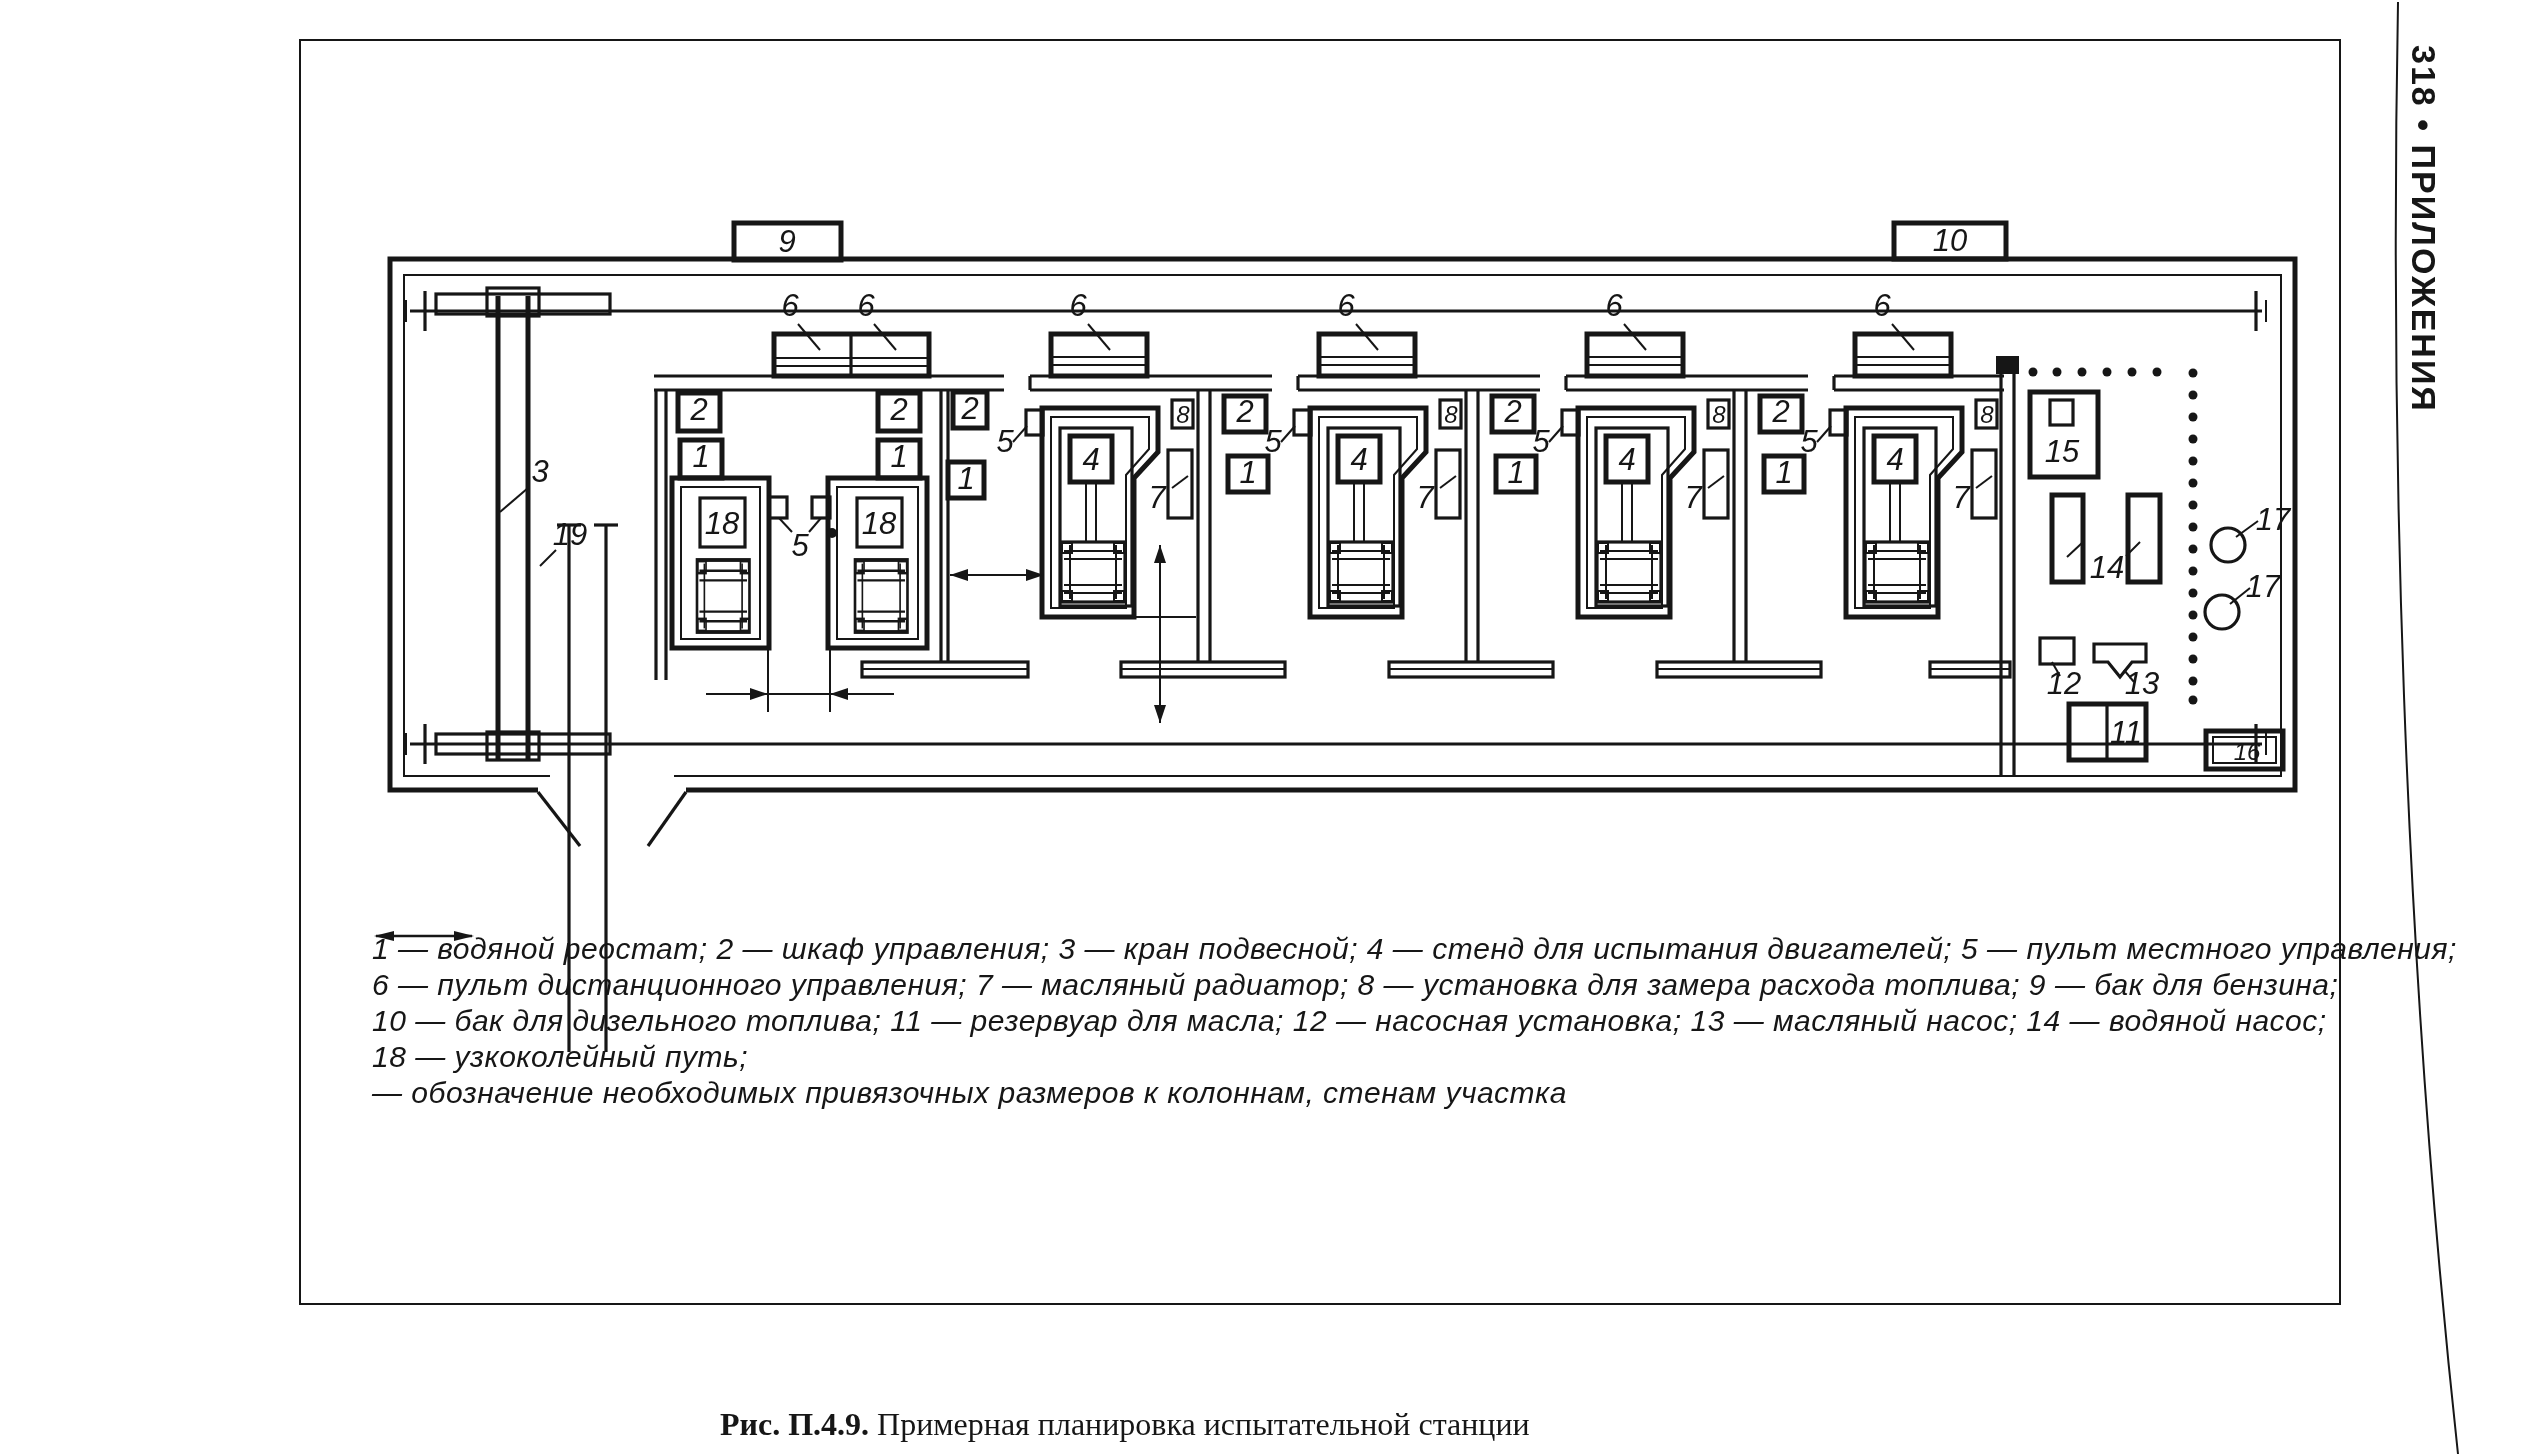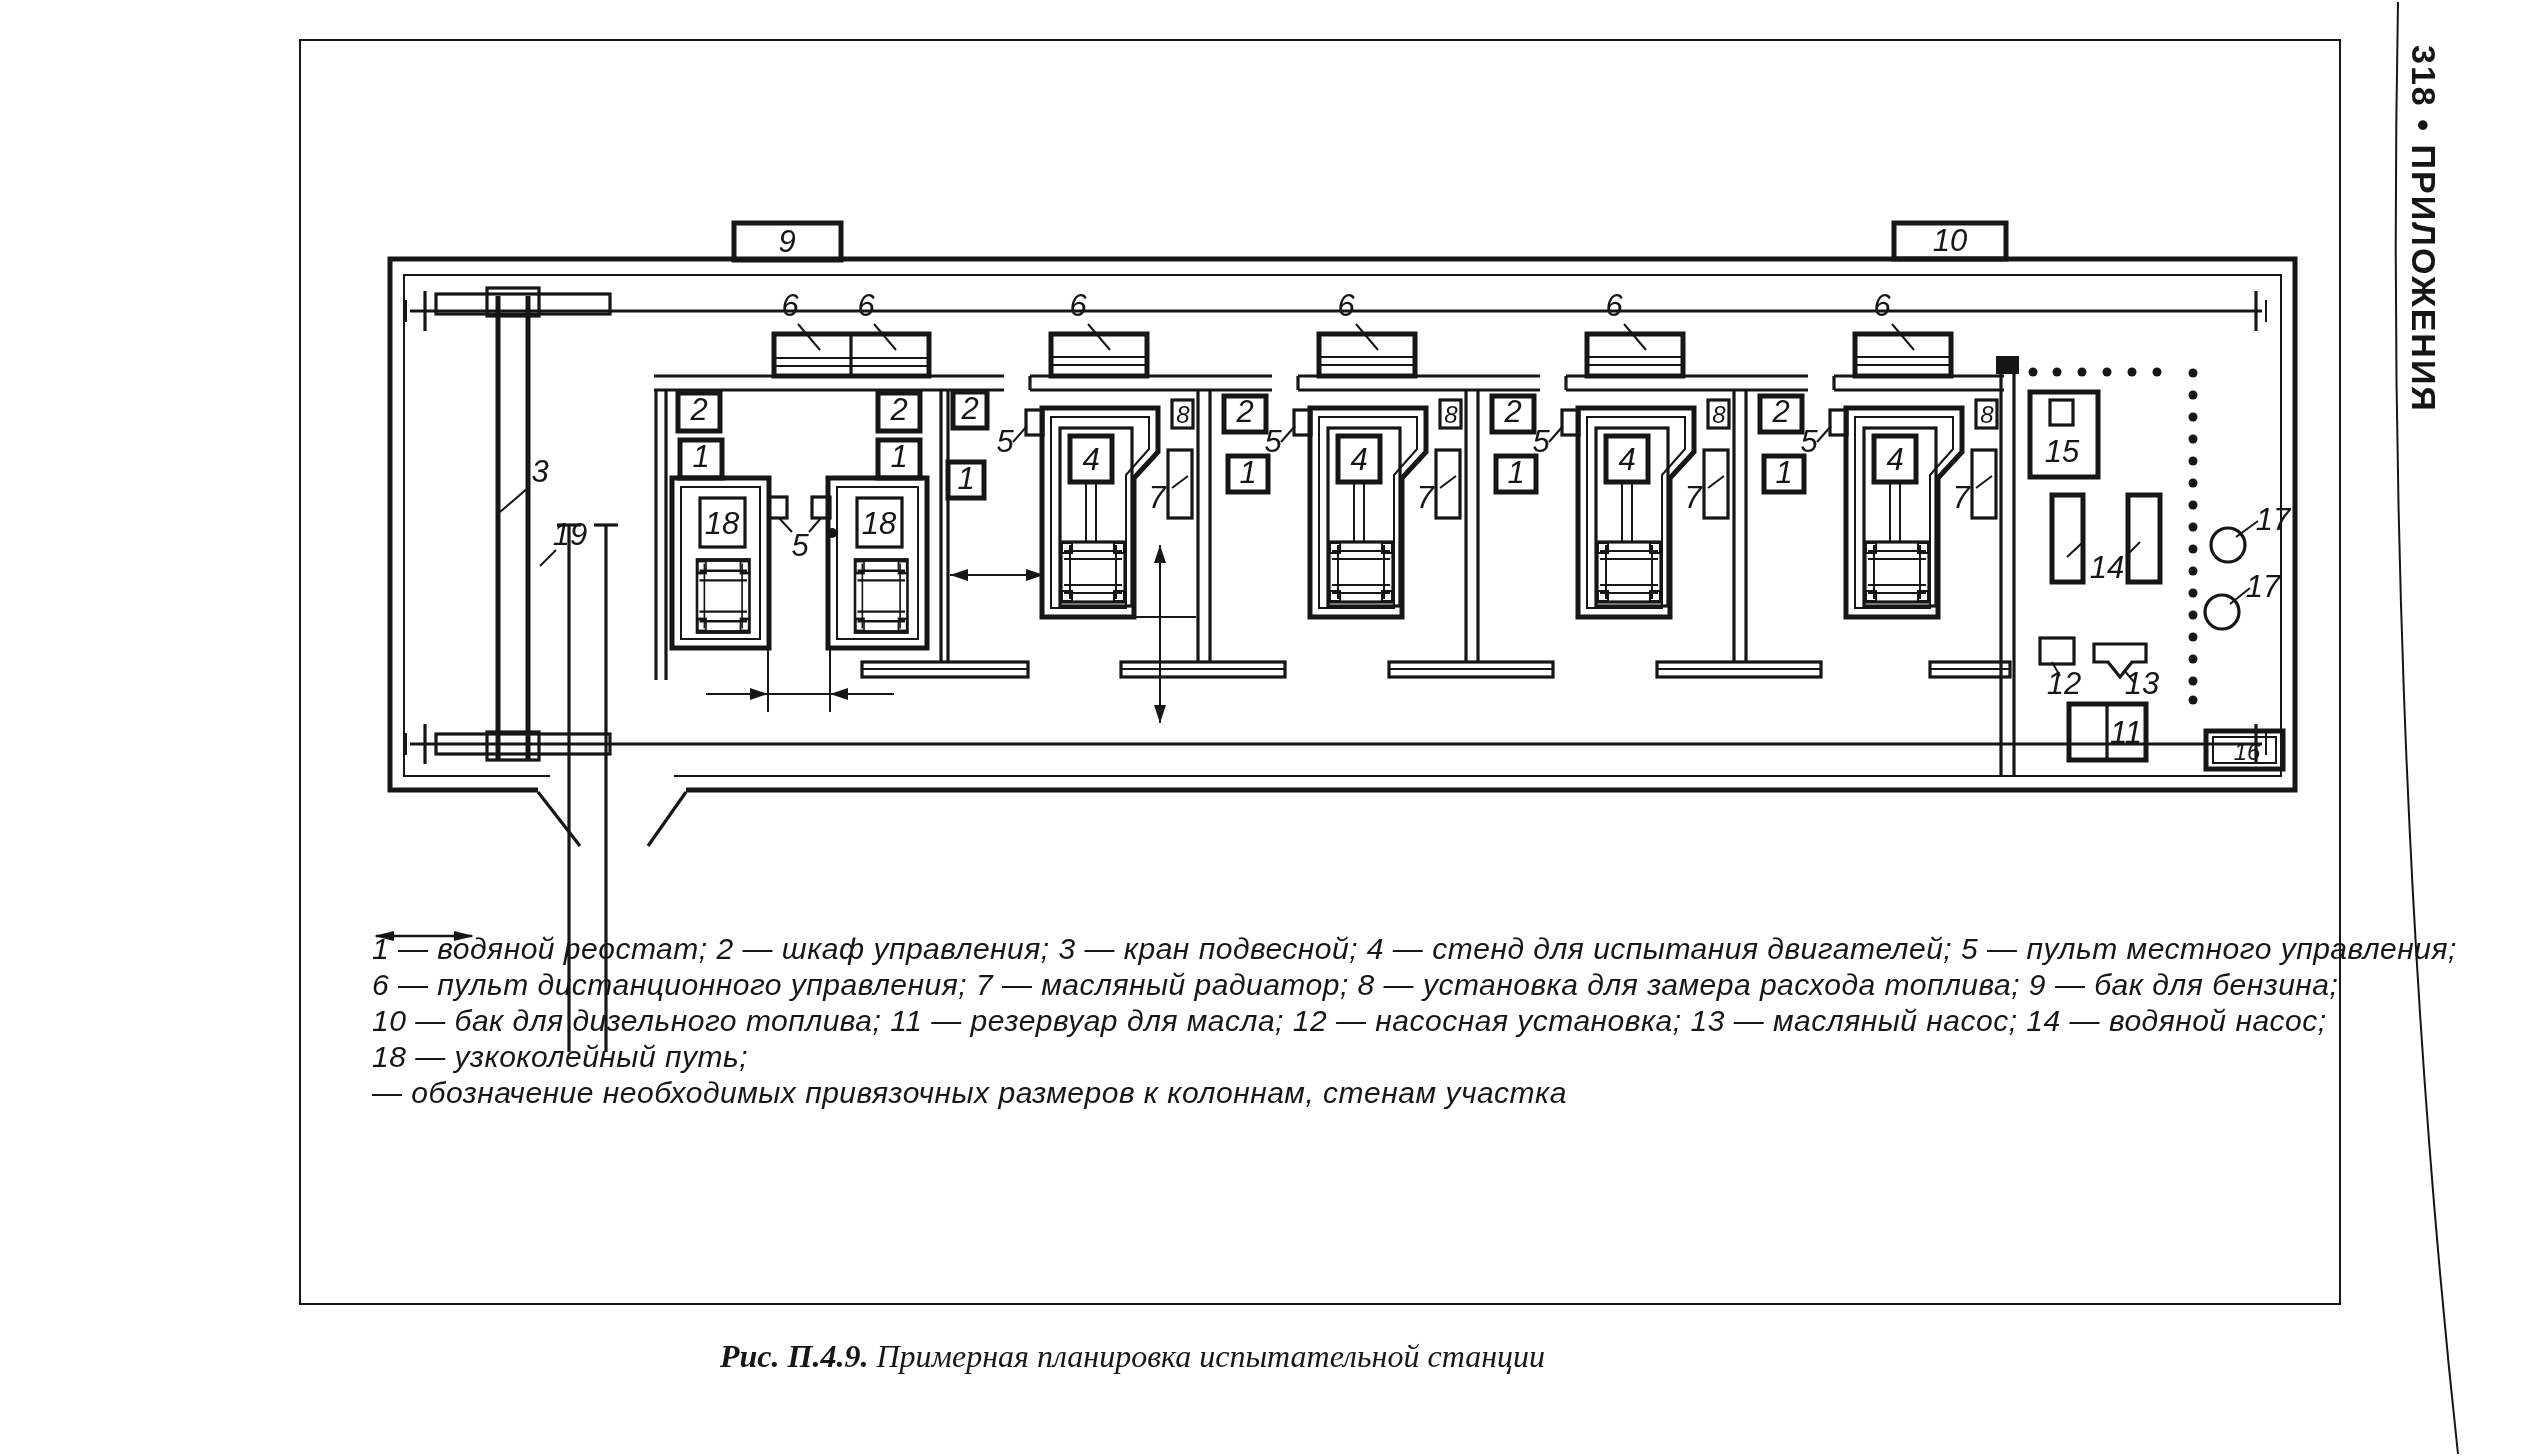--- a/index.html
+++ b/index.html
@@ -12,22 +12,22 @@
   svg .ink{fill:#161616;stroke:none;}
   svg text{font-family:"Liberation Sans",sans-serif;font-style:italic;fill:#161616;}
   svg .tl{font-size:31px;text-anchor:middle;}
   svg .ts{font-size:24px;text-anchor:middle;}
   svg .hdr{font-family:"Liberation Sans",sans-serif;font-style:normal;font-weight:700;
            font-size:34px;letter-spacing:2px;text-anchor:start;}
   .legend{position:absolute;left:372px;top:898px;width:1960px;
           font-style:italic;font-size:30px;letter-spacing:.5px;line-height:36px;white-space:nowrap;margin-top:33px;}
   .legend-line{height:36px;}
   .dim-sym{display:inline-block;vertical-align:middle;margin-right:10px;margin-top:-4px;}
-  .caption{position:absolute;left:720px;top:1338px;font-family:"Liberation Serif",serif;
-           font-size:32px;white-space:nowrap;font-style:italic;}
+  .caption{position:absolute;left:720px;top:1406px;font-family:"Liberation Serif",serif;
+           font-size:32px;white-space:nowrap;}
   .caption b{font-weight:700;}
 </style>
 </head>
 <body>
 
 <div class="page">
 
 <svg width="2539" height="1456" viewBox="0 0 2539 1456">
   <defs>
 

